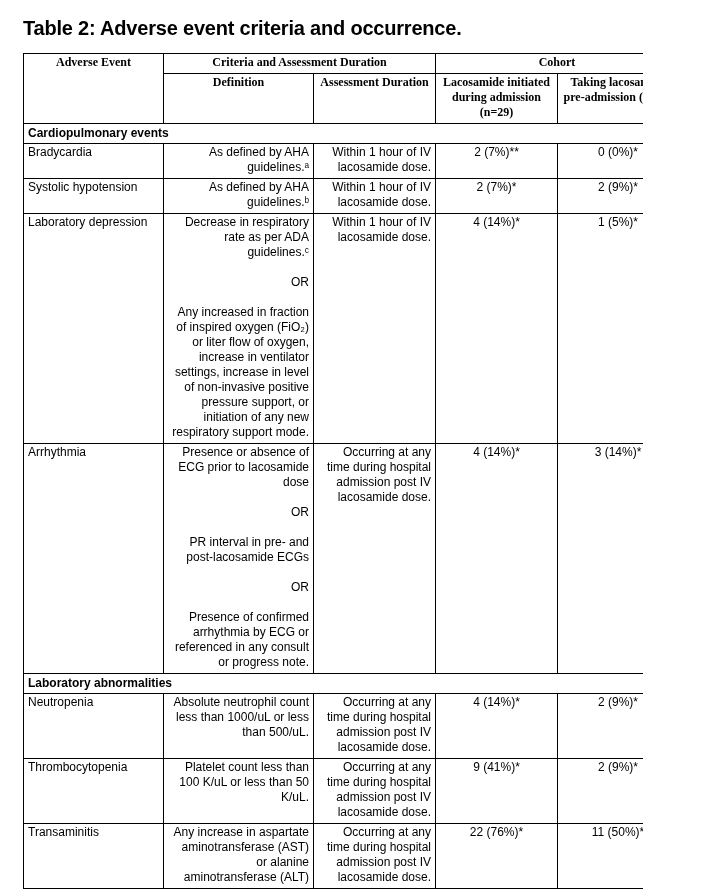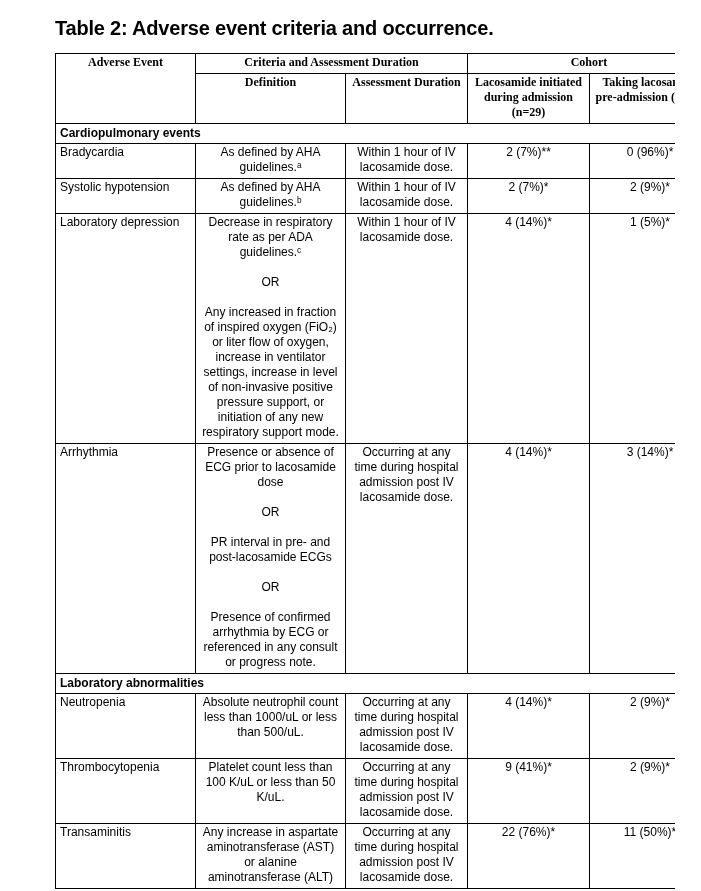--- a/index.html
+++ b/index.html
@@ -8,21 +8,20 @@
     background: #ffffff;
     color: #000000;
     font-family: "Liberation Sans", "DejaVu Sans", sans-serif;
   }
   .page {
     position: relative;
     width: 643px;
     height: 891px;
     background: #ffffff;
     overflow: hidden;
-    padding-left: 32px;
   }
   .table-title {
     font-size: 20px;
     font-weight: bold;
     line-height: 23px;
     margin: 0;
     padding: 17px 0 13px 23px;
     letter-spacing: -0.2px;
   }
   table.ae-table {
@@ -43,21 +42,21 @@
   }
   table.ae-table th {
     font-weight: bold;
     text-align: center;
     font-family: Liberation Serif, serif;
   }
   td.cell-event {
     text-align: left;
   }
   td.cell-def, td.cell-dur {
-    text-align: center;
+    text-align: right;
     white-space: pre-wrap;
   }
   td.cell-val {
     text-align: center;
     margin-top: 17px;
   }
   tr.section-row td {
     font-weight: bold;
     text-align: left;
     padding-top: 2px;
@@ -96,21 +95,21 @@
 
       <tr class="section-row">
         <td colspan="5">Cardiopulmonary events</td>
       </tr>
 
       <tr>
         <td class="cell-event">Bradycardia</td>
         <td class="cell-def">As defined by AHA guidelines.ᵃ</td>
         <td class="cell-dur">Within 1 hour of IV lacosamide dose.</td>
         <td class="cell-val">2 (7%)**</td>
-        <td class="cell-val">0 (96%)*</td>
+        <td class="cell-val">0 (0%)*</td>
       </tr>
 
       <tr>
         <td class="cell-event">Systolic hypotension</td>
         <td class="cell-def">As defined by AHA guidelines.ᵇ</td>
         <td class="cell-dur">Within 1 hour of IV lacosamide dose.</td>
         <td class="cell-val">2 (7%)*</td>
         <td class="cell-val">2 (9%)*</td>
       </tr>
 

